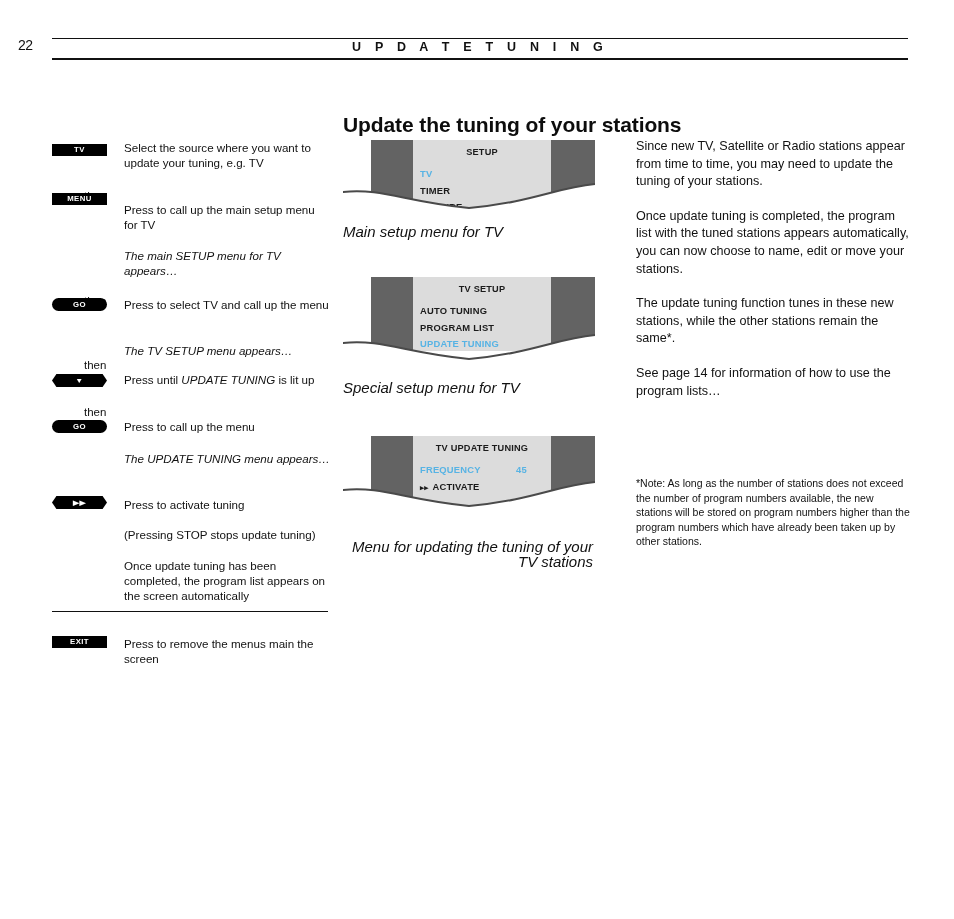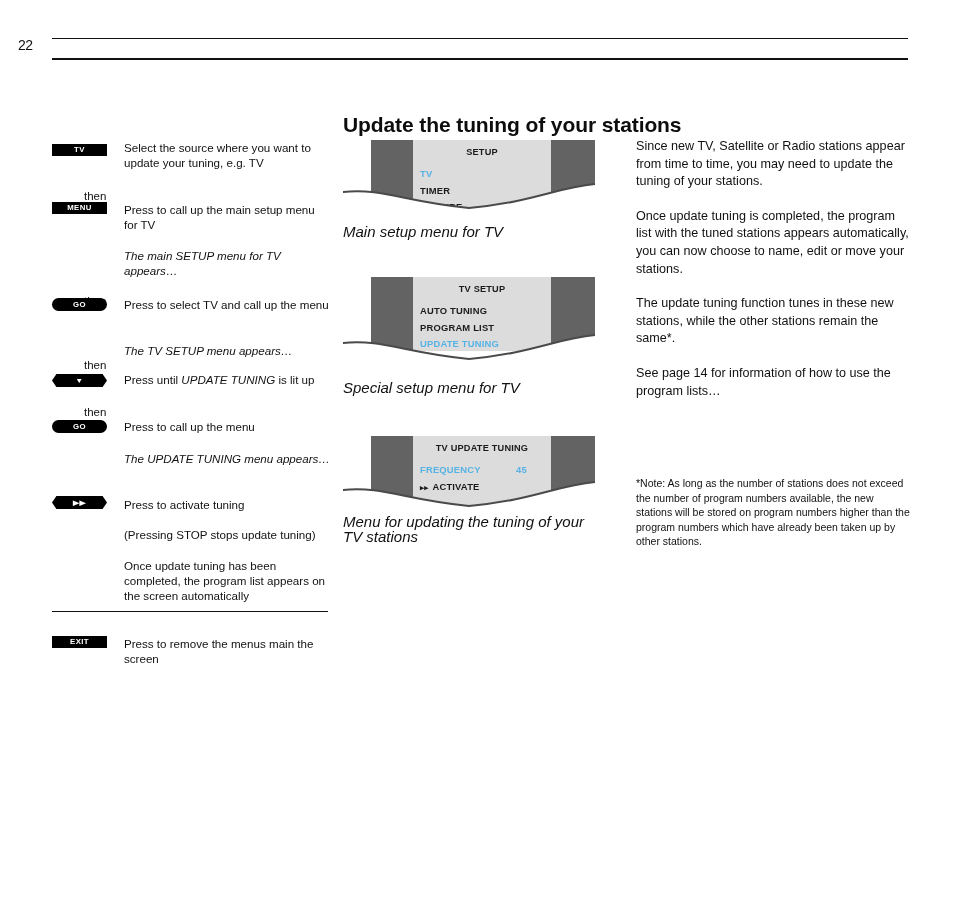--- a/index.html
+++ b/index.html
@@ -217,31 +217,32 @@
     line-height: 14.6px;
     color: #111;
   }
 </style>
 </head>
 <body>
 
 <div id="page-header">
   <div id="page-number">22</div>
   <div id="header-rule-top"></div>
+  <div id="header-title">U P D A T E   T U N I N G</div>
   <div id="header-rule-bottom"></div>
 </div>
 
 <h1 id="main-heading">Update the tuning of your stations</h1>
 
 <div id="instruction-column">
   <div id="left-divider"></div>
 <div class="btn rect" style="top: 6px;"><span>TV</span></div>
     <div class="instr-text" style="top: 2px;">Select the source where you want to update your tuning, e.g. TV</div>
     <div class="then-label" style="top: 52px;">then</div>
-    <div class="btn rect" style="top: 64px;"><span>MENU</span></div>
+    <div class="btn rect" style="top: 55px;"><span>MENU</span></div>
     <div class="instr-text" style="top: 64px;">Press to call up the main setup menu for TV</div>
     <div class="instr-text italic" style="top: 110px;">The main SETUP menu for TV appears…</div>
     <div class="then-label" style="top: 157px;">then</div>
     <div class="btn pill" style="top: 160px;"><span>GO</span></div>
     <div class="instr-text" style="top: 159px;">Press to select TV and call up the menu</div>
     <div class="instr-text italic" style="top: 205px;">The TV SETUP menu appears…</div>
     <div class="then-label" style="top: 221px;">then</div>
     <div class="btn hex" style="top: 236px;"><span class="glyph">▼</span></div>
     <div class="instr-text" style="top: 234px;">Press until <span class="it">UPDATE TUNING</span> is lit up</div>
     <div class="then-label" style="top: 268px;">then</div>
@@ -299,21 +300,21 @@
         <div class="tv-items">
           <div class="tv-item hl"><span>FREQUENCY</span><span class="val">45</span></div>
           <div class="tv-item"><span class="ff-glyph">▸▸</span><span>ACTIVATE</span></div>
         </div>
       </div>
       <svg class="tv-wave" viewBox="0 0 252 34" width="252" height="34" style="top: 44px;">
         <path d="M0,10 C40,6 62,20 126,26 C190,20 212,6 252,2 L252,34 L0,34 Z" fill="#ffffff"></path>
         <path d="M0,10 C40,6 62,20 126,26 C190,20 212,6 252,2" fill="none" stroke="#4a4a4a" stroke-width="2" stroke-linecap="round"></path>
       </svg>
     </div>
-    <div class="tv-caption" style="left: 343px; top: 515px;">Menu for updating the tuning of your TV stations</div>
+    <div class="tv-caption" style="left: 343px; top: 540px; text-align: right;">Menu for updating the tuning of your TV stations</div>
   </div>
 
 <div id="body-column">
   <p class="body-para">Since new TV, Satellite or Radio stations appear from time to time, you may need to update the tuning of your stations.</p>
     <p class="body-para">Once update tuning is completed, the program list with the tuned stations appears automatically, you can now choose to name, edit or move your stations.</p>
     <p class="body-para">The update tuning function tunes in these new stations, while the other stations remain the same*.</p>
     <p class="body-para">See page 14 for information of how to use the program lists…</p>
     <div id="note-text">*Note: As long as the number of stations does not exceed the number of program numbers available, the new stations will be stored on program numbers higher than the program numbers which have already been taken up by other stations.</div>
 </div>
 

